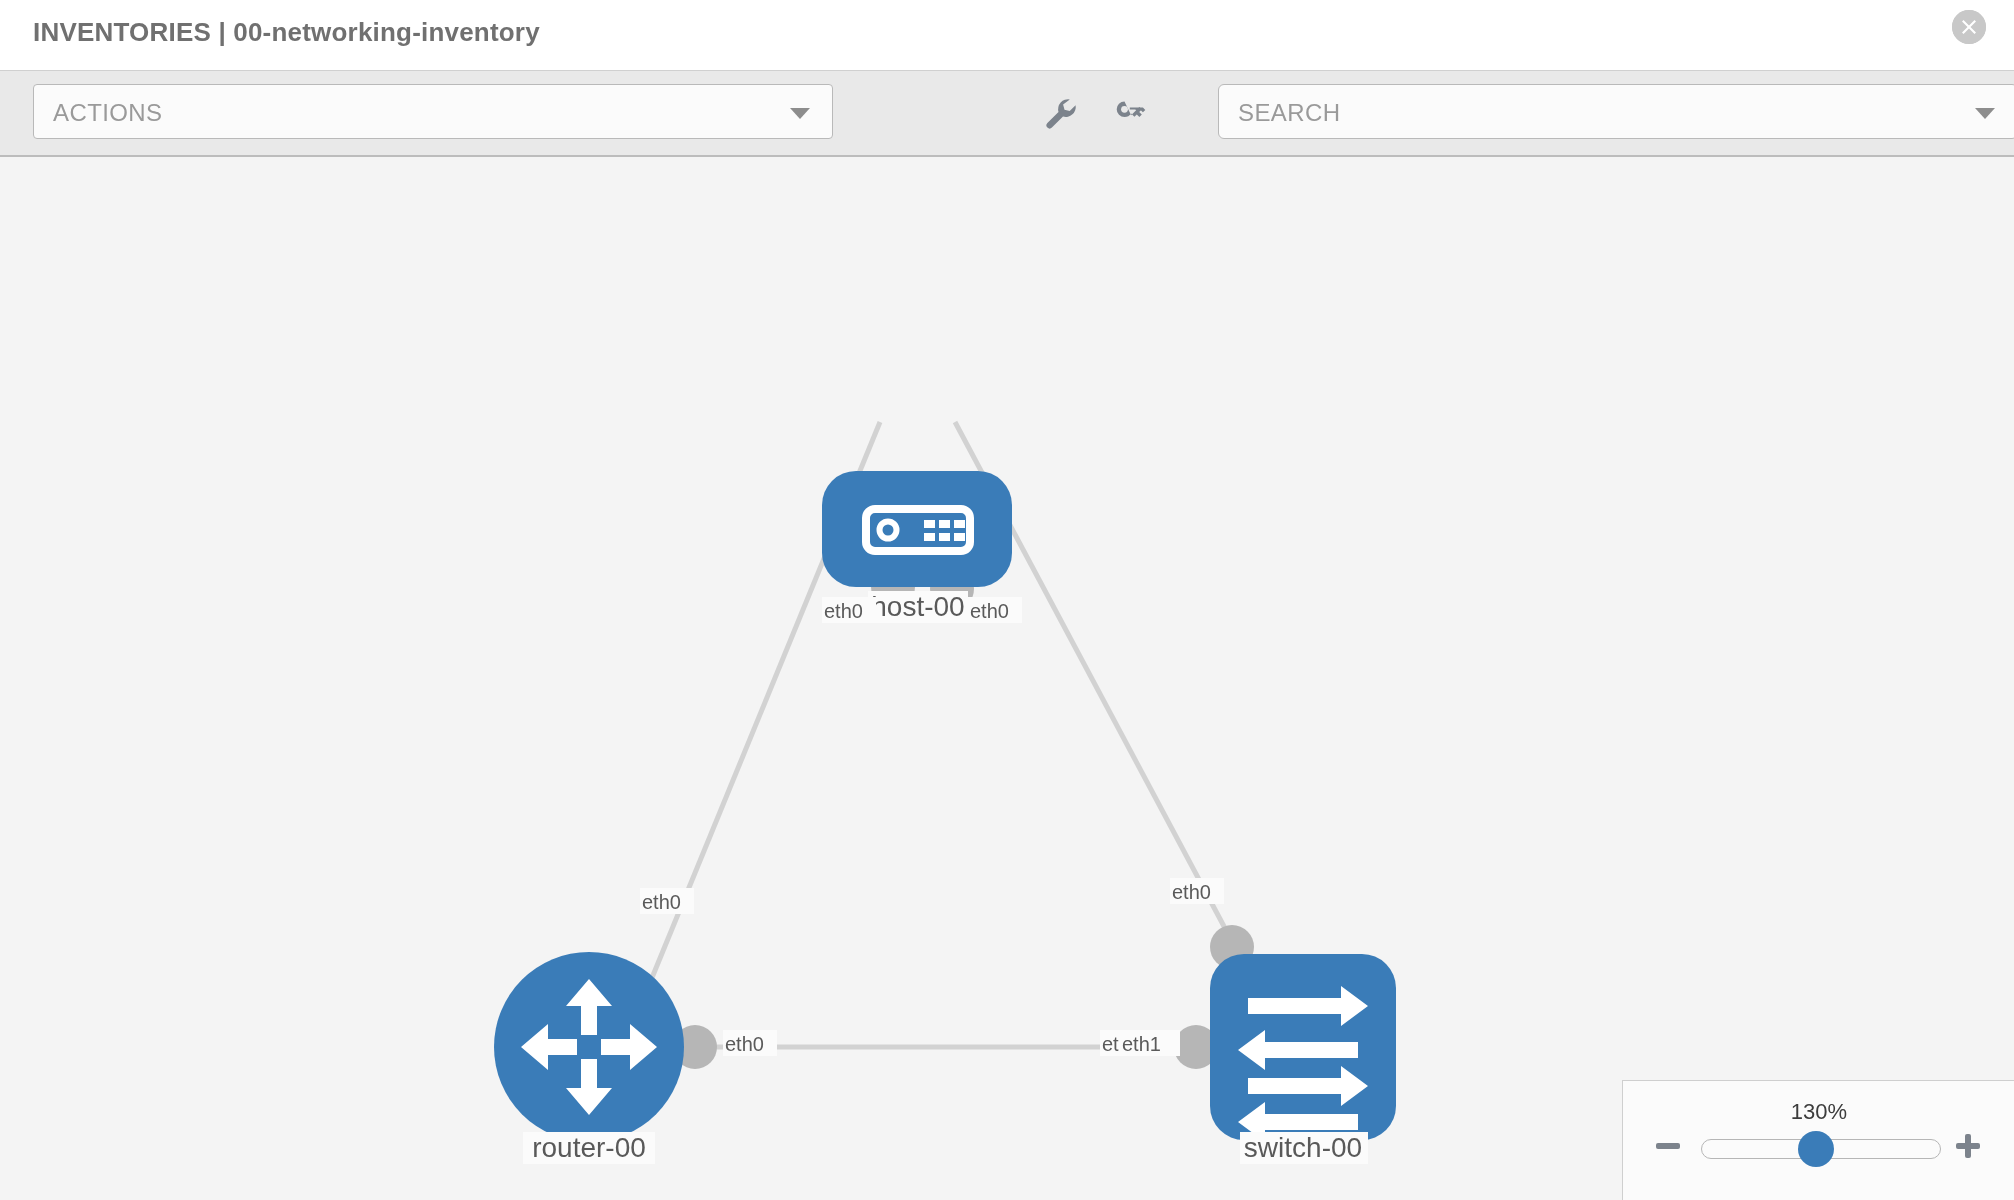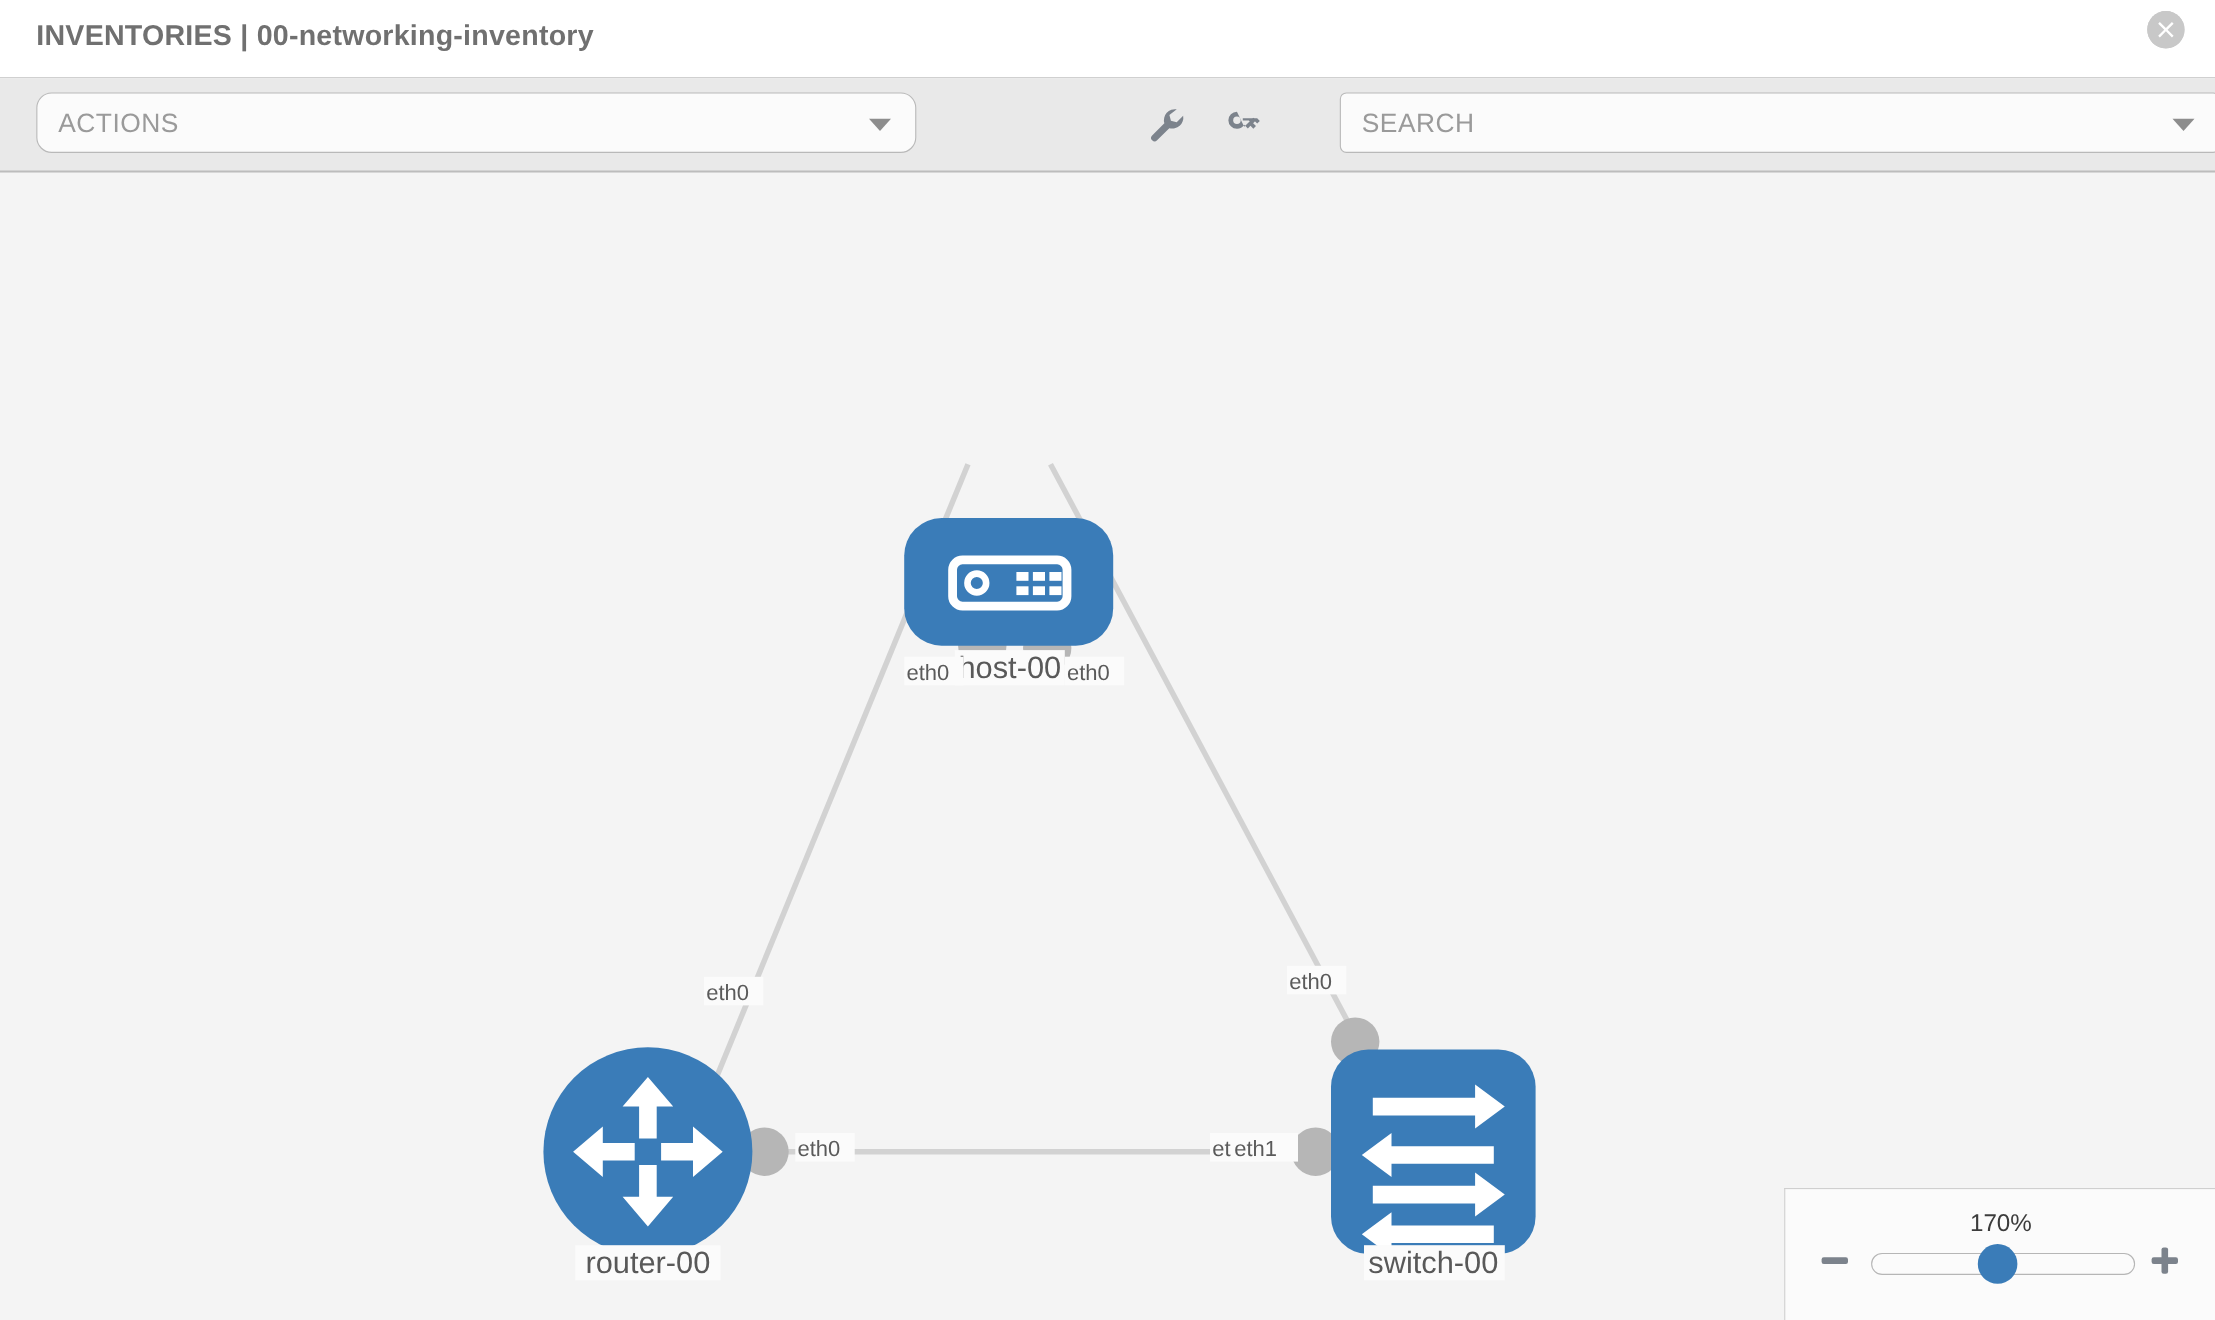--- a/index.html
+++ b/index.html
@@ -63,21 +63,21 @@
     box-sizing: border-box;
   }
   .actions-select {
     position: absolute;
     left: 33px;
     top: 13px;
     width: 800px;
     height: 55px;
     background: #fbfbfb;
     border: 1px solid #b9b9b9;
-    border-radius: 14px;
+    border-radius: 4px;
     box-sizing: border-box;
     cursor: pointer;
   }
   .actions-label {
     position: absolute;
     left: 19px;
     top: 14px;
     font-size: 24px;
     color: #9a9a9a;
     letter-spacing: 0.4px;
@@ -349,21 +349,21 @@
         <text class="edge-label" x="1102" y="894">eth</text>
 
         <rect class="edge-label-bg" x="1120" y="873" width="60" height="26"></rect>
         <text class="edge-label" x="1122" y="894">eth1</text>
       </g>
 
     </svg>
   </div>
 
   <div class="zoom-panel">
-    <div class="zoom-level">170%</div>
+    <div class="zoom-level">130%</div>
 
     <div class="zoom-minus">
       <svg width="30" height="30" viewBox="0 0 30 30" aria-hidden="true">
         <rect x="3" y="12" width="24" height="6" rx="2" fill="#7c838c"></rect>
       </svg>
     </div>
 
     <div class="zoom-track"></div>
     <div class="zoom-handle"></div>
 

